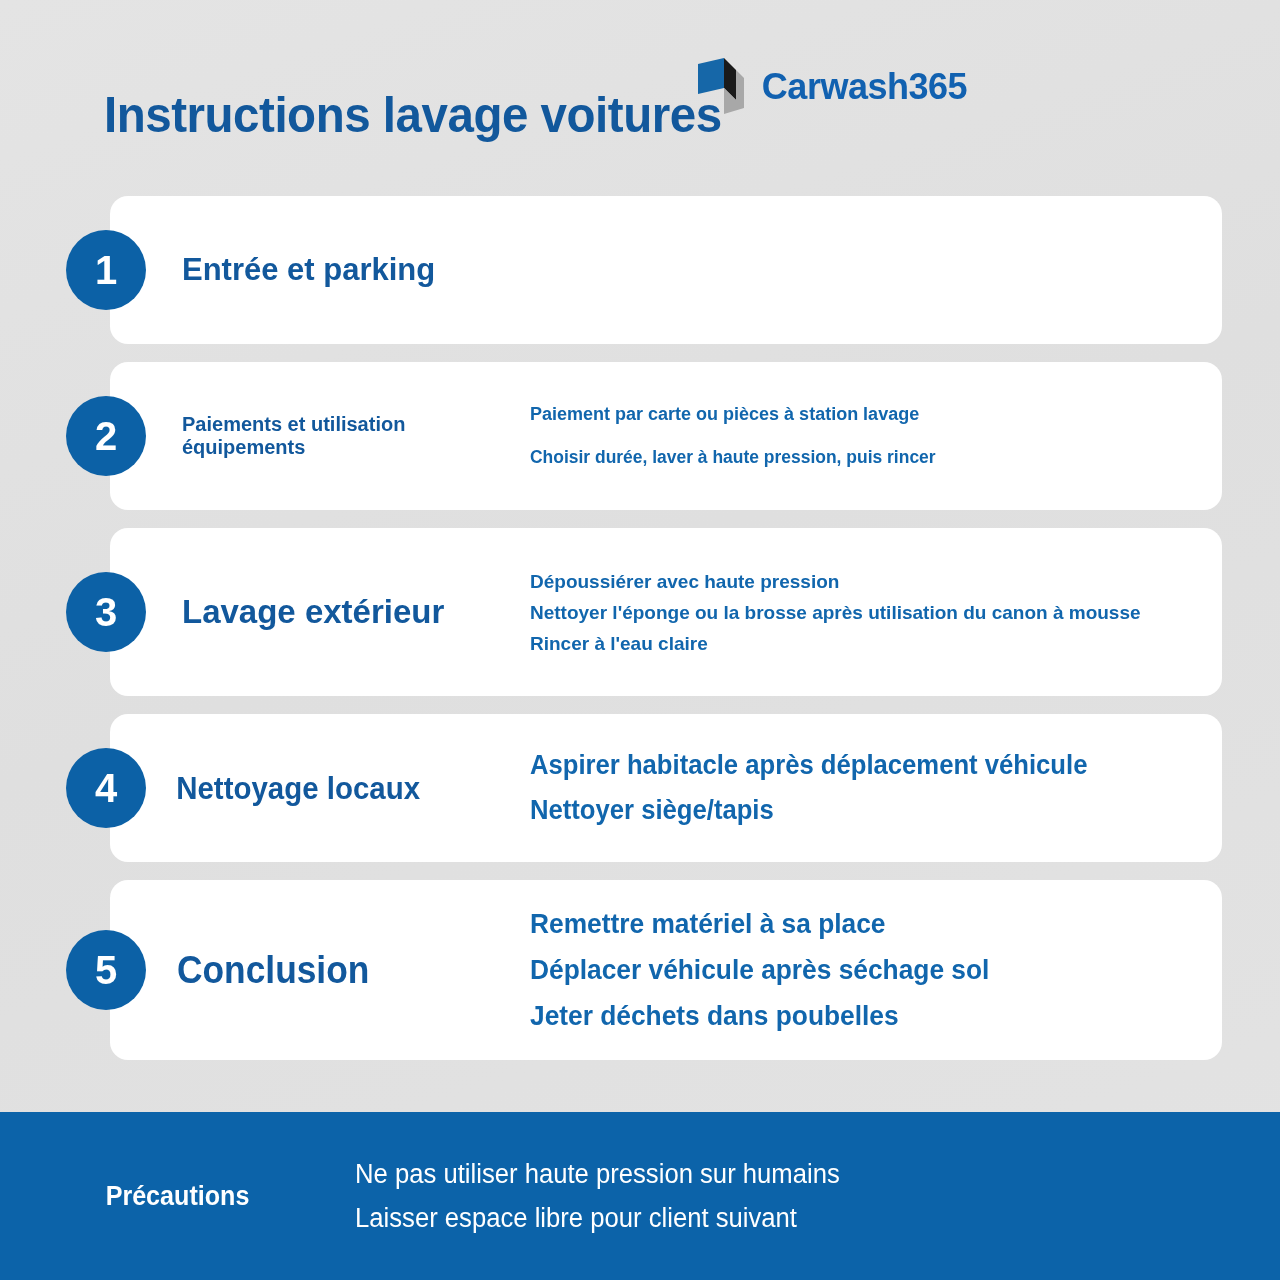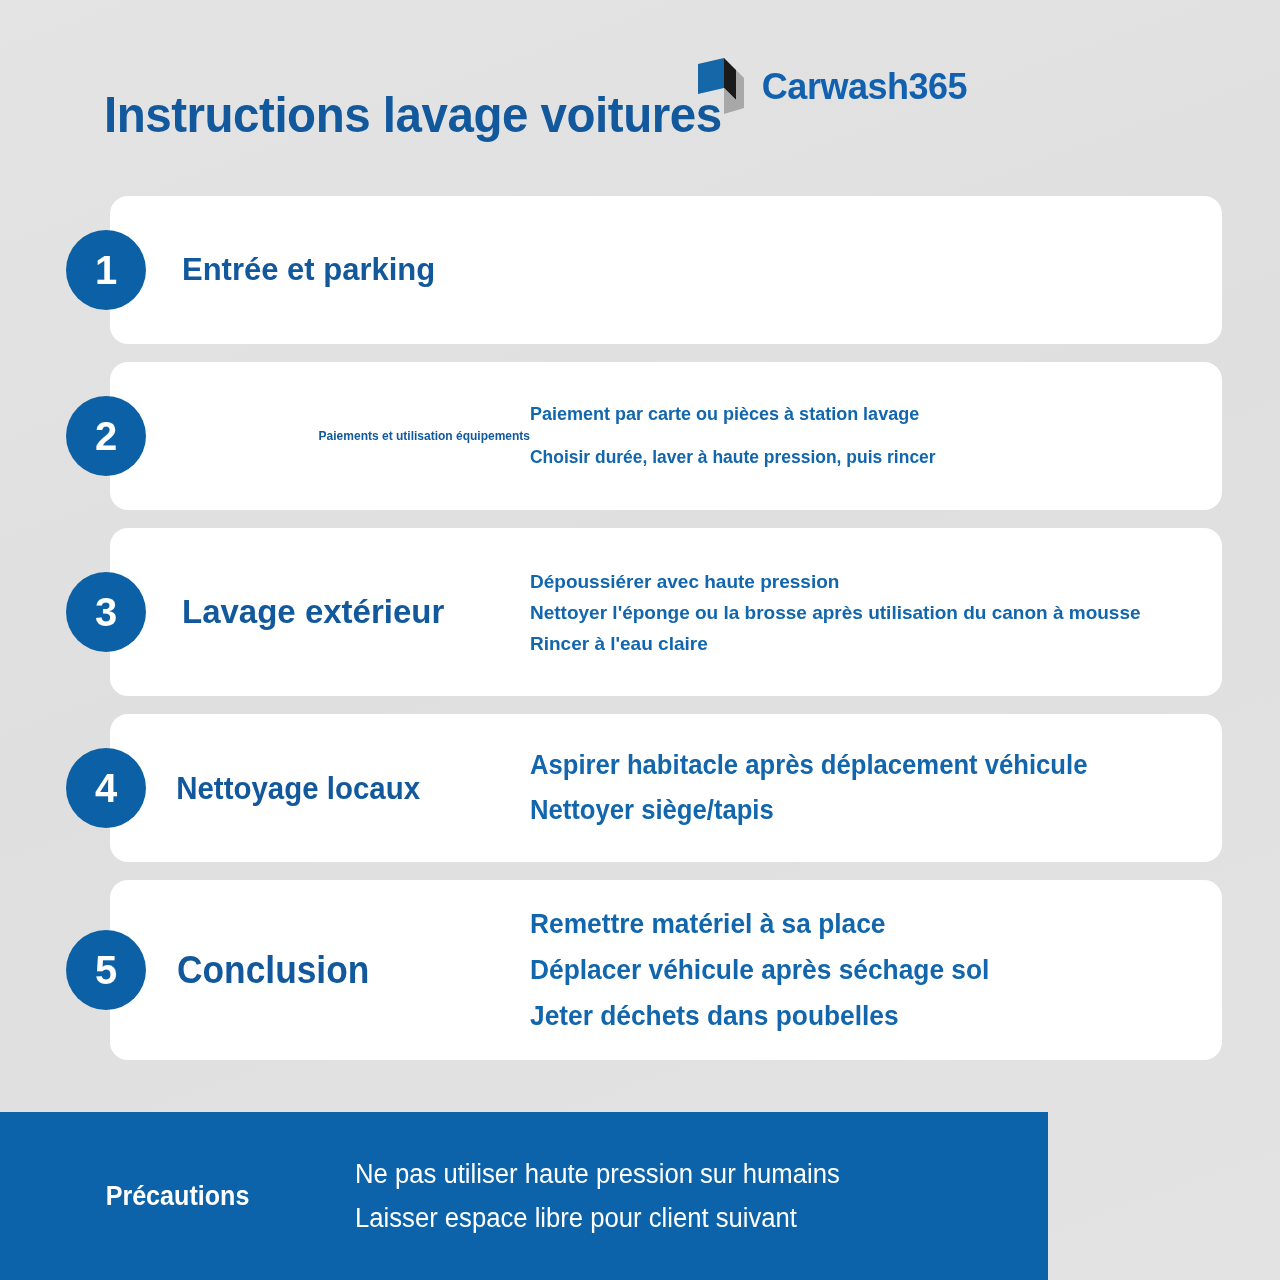--- a/index.html
+++ b/index.html
@@ -129,42 +129,42 @@
     color: #1166ad;
     font-weight: bold;
     padding-right: 16px;
   }
   .step-lines .line { white-space: nowrap; }
 
   
   .s1 .step-label { font-size: 31px; }
   .s1 .step-lines { font-size: 27px; line-height: 46px; }
 
-  .s2 .step-label { font-size: 12px; justify-content: flex-end; padding-right: 0; }
+  .s2 .step-label { font-size: 20px; justify-content: flex-end; padding-right: 0; }
   .s2 .step-lines { font-size: 18px; line-height: 43px; }
   .s2 .step-lines .line.squeeze {
     transform: scaleX(0.97);
     transform-origin: left center;
   }
 
   .s3 .step-label { font-size: 33px; }
   .s3 .step-lines { font-size: 19px; line-height: 31px; font-weight: bold; }
 
   .s4 .step-label { font-size: 32px; transform: scaleX(0.92); transform-origin: left center; }
   .s4 .step-lines { font-size: 27px; line-height: 45px; transform: scaleX(0.95); transform-origin: left center; }
 
   .s5 .step-label { font-size: 38px; transform: scaleX(0.93); transform-origin: left center; }
   .s5 .step-lines { font-size: 28px; line-height: 46px; transform: scaleX(0.94); transform-origin: left center; }
 
   
   .footer {
     position: absolute;
     left: 0;
     bottom: 0;
-    width: 1048px;
+    width: 1280px;
     height: 168px;
     background: #0c63a9;
     display: flex;
     align-items: center;
   }
   .footer-label {
     width: 355px;
     text-align: center;
     color: #ffffff;
     font-size: 27px;

